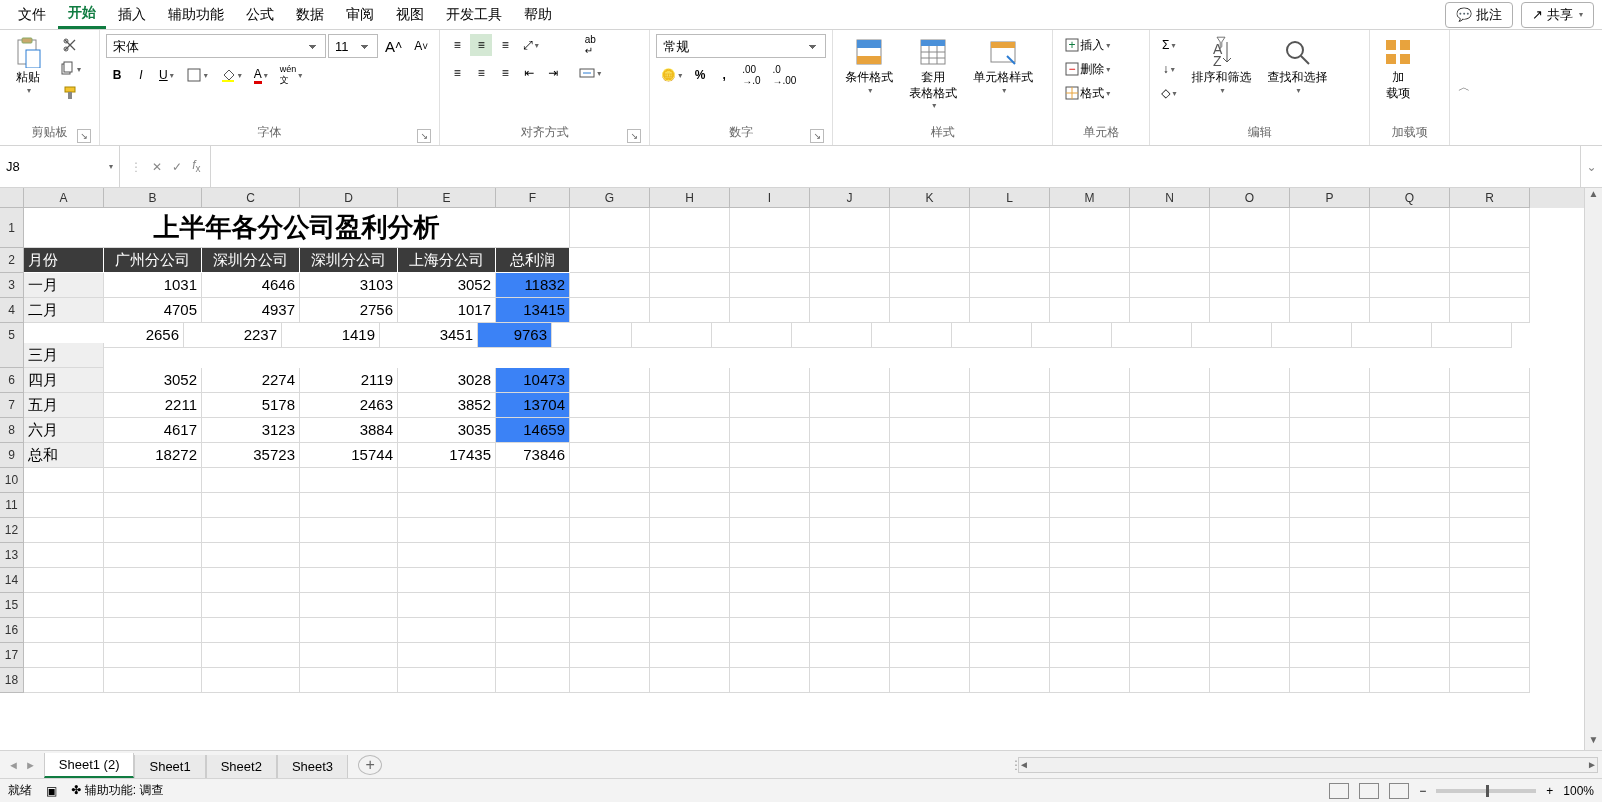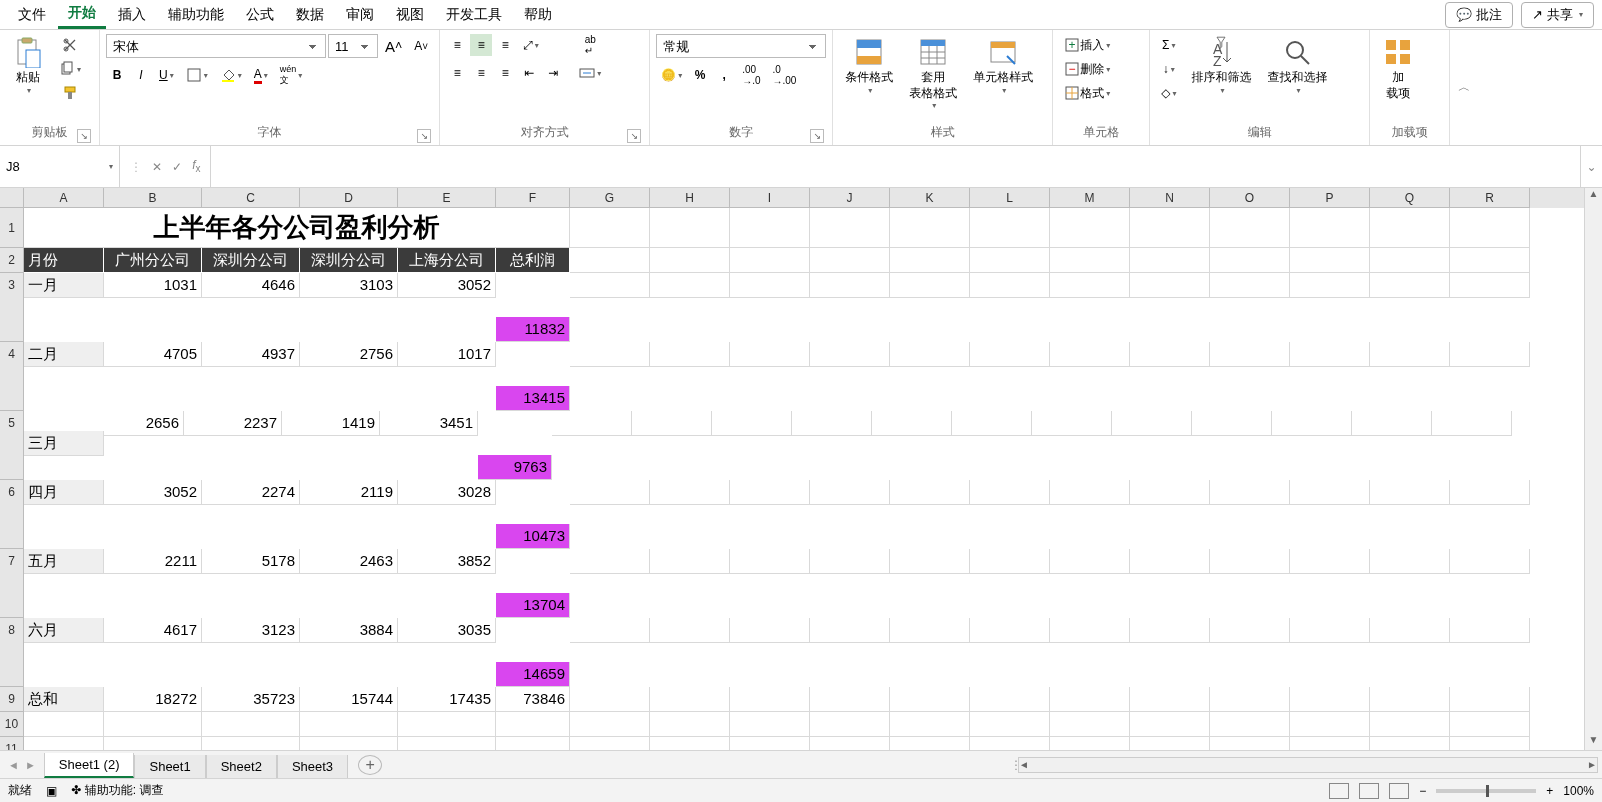--- a/index.html
+++ b/index.html
@@ -42,21 +42,21 @@
 .corner { width: 24px; height: 20px; background: #e6e6e6; border-right: 1px solid #bcbcbc; border-bottom: 1px solid #bcbcbc; }
 .colhdr { height: 20px; border-right: 1px solid #bcbcbc; border-bottom: 1px solid #bcbcbc; text-align: center; font-size: 12px; line-height: 20px; color: #333; background: #e6e6e6; }
 .rows { }
 .gridrow { display: flex; }
 .rowhdr { width: 24px; background: #e6e6e6; border-right: 1px solid #bcbcbc; border-bottom: 1px solid #bcbcbc; text-align: center; font-size: 12px; line-height: 24px; color: #333; }
 .cell { border-right: 1px solid #d9d9d9; border-bottom: 1px solid #d9d9d9; height: 25px; line-height: 24px; padding: 0 4px; font-size: 15px; overflow: hidden; white-space: nowrap; }
 .cell.num { text-align: right; font-family: Arial, sans-serif; }
 .title-cell { font-size: 26px; font-weight: 700; text-align: center; font-family: "SimHei","Microsoft YaHei"; height: 40px; line-height: 40px; }
 .hdrcell { background: #3b3b3b; color: #fff; text-align: center; border-right: 1px solid #fff; border-bottom: 1px solid #fff; font-size:15px; }
 .monthcell { background: #efefef; font-size:15px; }
-.totalcol { background: #d946ef; margin-top: 44px; }
+.totalcol { background: #3b82f6; }
 .vscroll { width: 18px; background: #f0f0f0; border-left: 1px solid #d4d4d4; display:flex; flex-direction:column; align-items:center; justify-content:space-between; }
 .vscroll .arr { height:16px; font-size:10px; color:#666; cursor:pointer; }
 
 
 .tabbar { height: 28px; display: flex; align-items: center; border-top: 1px solid #d4d4d4; background: #f3f3f3; }
 .tabnav { display: flex; gap: 6px; padding: 0 8px; color: #999; }
 .tabnav span { cursor: pointer; font-size:11px; }
 .sheet-tabs { display: flex; align-items: flex-end; height: 100%; }
 .sheet-tab { padding: 4px 14px; border-right: 1px solid #ccc; border-left:1px solid #ccc; font-size: 13px; cursor: pointer; background:#eaeaea; }
 .sheet-tab.active { background: #fff; border-bottom: 2px solid #107c41; }
@@ -658,20 +658,41 @@
           <div class="cell" style="width: 80px;"></div>
           <div class="cell" style="width: 80px;"></div>
           <div class="cell" style="width: 80px;"></div>
           <div class="cell" style="width: 80px;"></div>
           <div class="cell" style="width: 80px;"></div>
           <div class="cell" style="width: 80px;"></div>
           <div class="cell" style="width: 80px;"></div>
           <div class="cell" style="width: 80px;"></div>
         </div>
         <div class="gridrow">
+          <div class="rowhdr">15</div>
+          <div class="cell" style="width: 80px;"></div>
+          <div class="cell" style="width: 98px;"></div>
+          <div class="cell" style="width: 98px;"></div>
+          <div class="cell" style="width: 98px;"></div>
+          <div class="cell" style="width: 98px;"></div>
+          <div class="cell" style="width: 74px;"></div>
+          <div class="cell" style="width: 80px;"></div>
+          <div class="cell" style="width: 80px;"></div>
+          <div class="cell" style="width: 80px;"></div>
+          <div class="cell" style="width: 80px;"></div>
+          <div class="cell" style="width: 80px;"></div>
+          <div class="cell" style="width: 80px;"></div>
+          <div class="cell" style="width: 80px;"></div>
+          <div class="cell" style="width: 80px;"></div>
+          <div class="cell" style="width: 80px;"></div>
+          <div class="cell" style="width: 80px;"></div>
+          <div class="cell" style="width: 80px;"></div>
+          <div class="cell" style="width: 80px;"></div>
+        </div>
+        <div class="gridrow">
           <div class="rowhdr">16</div>
           <div class="cell" style="width: 80px;"></div>
           <div class="cell" style="width: 98px;"></div>
           <div class="cell" style="width: 98px;"></div>
           <div class="cell" style="width: 98px;"></div>
           <div class="cell" style="width: 98px;"></div>
           <div class="cell" style="width: 74px;"></div>
           <div class="cell" style="width: 80px;"></div>
           <div class="cell" style="width: 80px;"></div>
           <div class="cell" style="width: 80px;"></div>

